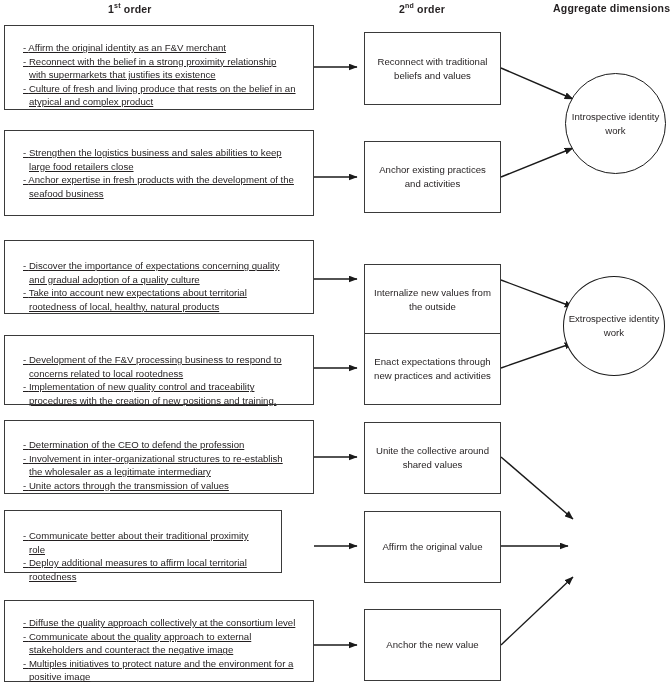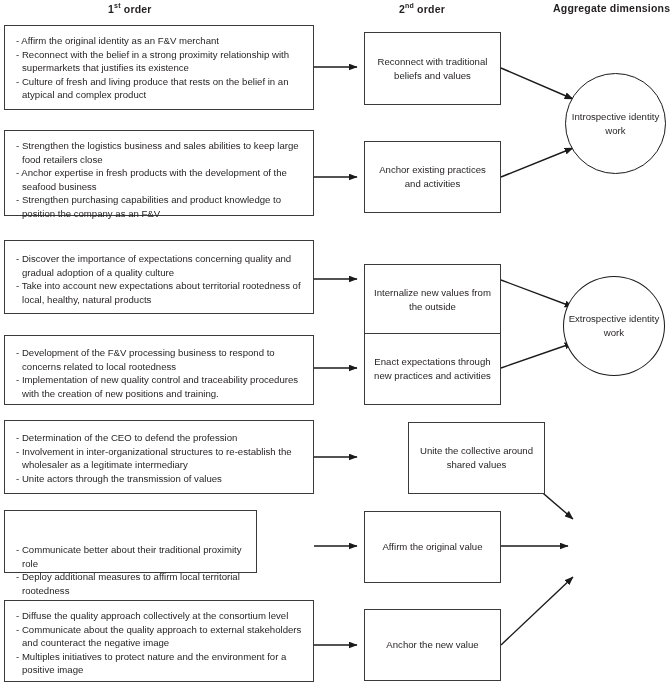--- a/index.html
+++ b/index.html
@@ -7,21 +7,21 @@
        font-family:"Liberation Sans",sans-serif;color:#231f20;}
   .canvas{position:absolute;left:0;top:0;width:670px;height:687px;overflow:hidden;}
 
   .hdr{position:absolute;font-weight:bold;font-size:10.5px;color:#231f20;
        letter-spacing:.2px;white-space:nowrap;}
   .hdr sup{font-size:7px;vertical-align:super;}
 
   .box{position:absolute;box-sizing:border-box;background:#fff;
        border:1.1px solid #3a3a3a;}
   .box1{padding:7px 9px 7px 10px;}
-  .box1 ul{margin:1px;padding:0;list-style:none;}
+  .box1 ul{margin:8px;padding:0;list-style:none;text-decoration:underline;}
   .box1 li{font-size:9.6px;line-height:13.6px;
            text-indent:-6px;padding-left:6px;margin:0;}
   .box2{display:flex;align-items:center;justify-content:center;text-align:center;}
   .box2 span{font-size:9.6px;line-height:14px;display:block;padding:0 6px;}
 
   .circle{position:absolute;box-sizing:border-box;border:1.2px solid #1a1a1a;
           border-radius:50%;background:#fff;display:flex;align-items:center;
           justify-content:center;text-align:center;}
   .circle span{font-size:9.6px;line-height:14px;display:block;}
 
@@ -72,21 +72,20 @@
       <li>- <span>Affirm the original identity as an F&amp;V merchant</span></li>
       <li>- <span>Reconnect with the belief in a strong proximity relationship with supermarkets that justifies its existence</span></li>
       <li>- <span>Culture of fresh and living produce that rests on the belief in an atypical and complex product</span></li>
     </ul>
   </div>
 
   <div class="box box1" style="left:4px;top:130px;width:310px;height:86px;">
     <ul>
       <li>- <span>Strengthen the logistics business and sales abilities to keep large food retailers close</span></li>
       <li>- <span>Anchor expertise in fresh products with the development of the seafood business</span></li>
-      <li>- <span>Strengthen purchasing capabilities and product knowledge to position the company as an F&amp;V</span></li>
     </ul>
   </div>
 
   <div class="box box1" style="left:4px;top:240px;width:310px;height:74px;padding-top:10px;">
     <ul>
       <li>- <span>Discover the importance of expectations concerning quality and gradual adoption of a quality culture</span></li>
       <li>- <span>Take into account new expectations about territorial rootedness of local, healthy, natural products</span></li>
     </ul>
   </div>
 
@@ -98,21 +97,21 @@
   </div>
 
   <div class="box box1" style="left:4px;top:420px;width:310px;height:74px;padding-top:9px;">
     <ul>
       <li>- <span>Determination of the CEO to defend the profession</span></li>
       <li>- <span>Involvement in inter-organizational structures to re-establish the wholesaler as a legitimate intermediary</span></li>
       <li>- <span>Unite actors through the transmission of values</span></li>
     </ul>
   </div>
 
-  <div class="box box1" style="left:4px;top:510px;width:253px;height:63px;padding-top:31px;">
+  <div class="box box1" style="left:4px;top:510px;width:278px;height:63px;padding-top:10px;">
     <ul>
       <li>- <span>Communicate better about their traditional proximity role</span></li>
       <li>- <span>Deploy additional measures to affirm local territorial rootedness</span></li>
     </ul>
   </div>
 
   <div class="box box1" style="left:4px;top:600px;width:310px;height:82px;">
     <ul>
       <li>- <span>Diffuse the quality approach collectively at the consortium level</span></li>
       <li>- <span>Communicate about the quality approach to external stakeholders and counteract the negative image</span></li>
@@ -125,21 +124,21 @@
   </div>
   <div class="box box2" style="left:364px;top:141px;width:137px;height:72px;">
     <span>Anchor existing practices and activities</span>
   </div>
   <div class="box box2" style="left:364px;top:243px;width:137px;height:72px;margin-top:21px;">
     <span>Internalize new values from the outside</span>
   </div>
   <div class="box box2" style="left:364px;top:333px;width:137px;height:72px;">
     <span>Enact expectations through new practices and activities</span>
   </div>
-  <div class="box box2" style="left:364px;top:422px;width:137px;height:72px;margin-left:44px;">
+  <div class="box box2" style="left:364px;top:422px;width:137px;height:72px;">
     <span>Unite the collective around shared values</span>
   </div>
   <div class="box box2" style="left:364px;top:511px;width:137px;height:72px;">
     <span>Affirm the original value</span>
   </div>
   <div class="box box2" style="left:364px;top:609px;width:137px;height:72px;">
     <span>Anchor the new value</span>
   </div>
 
   <div class="circle" style="left:565px;top:73px;width:101px;height:101px;justify-content:center;">

